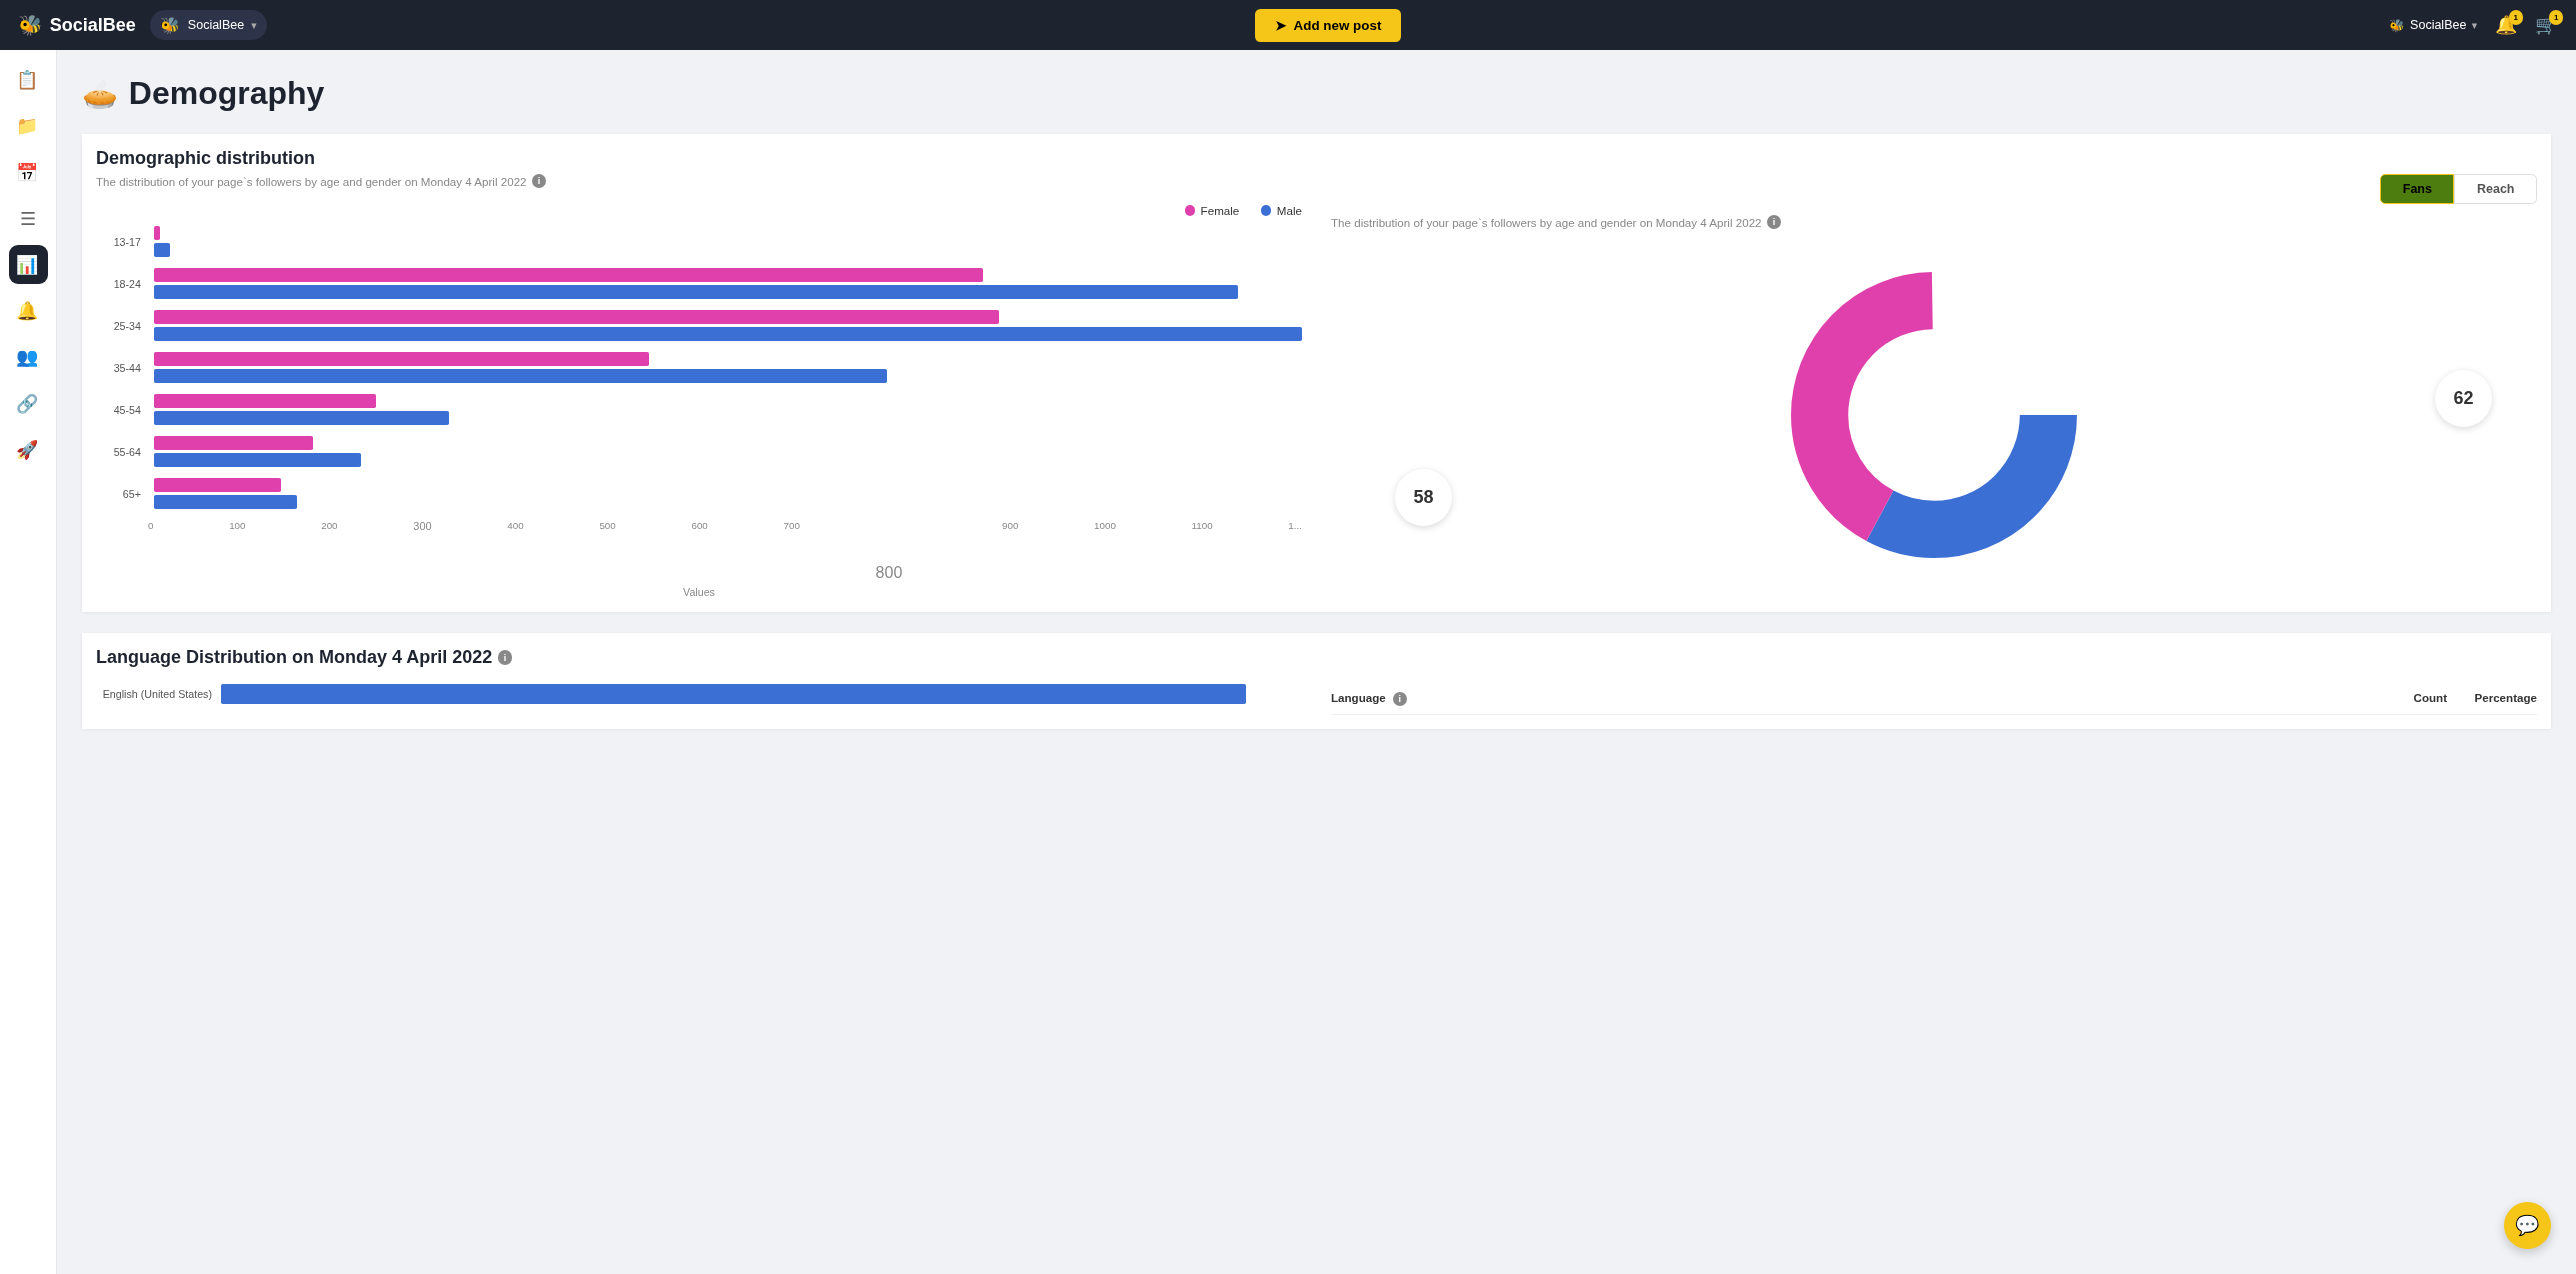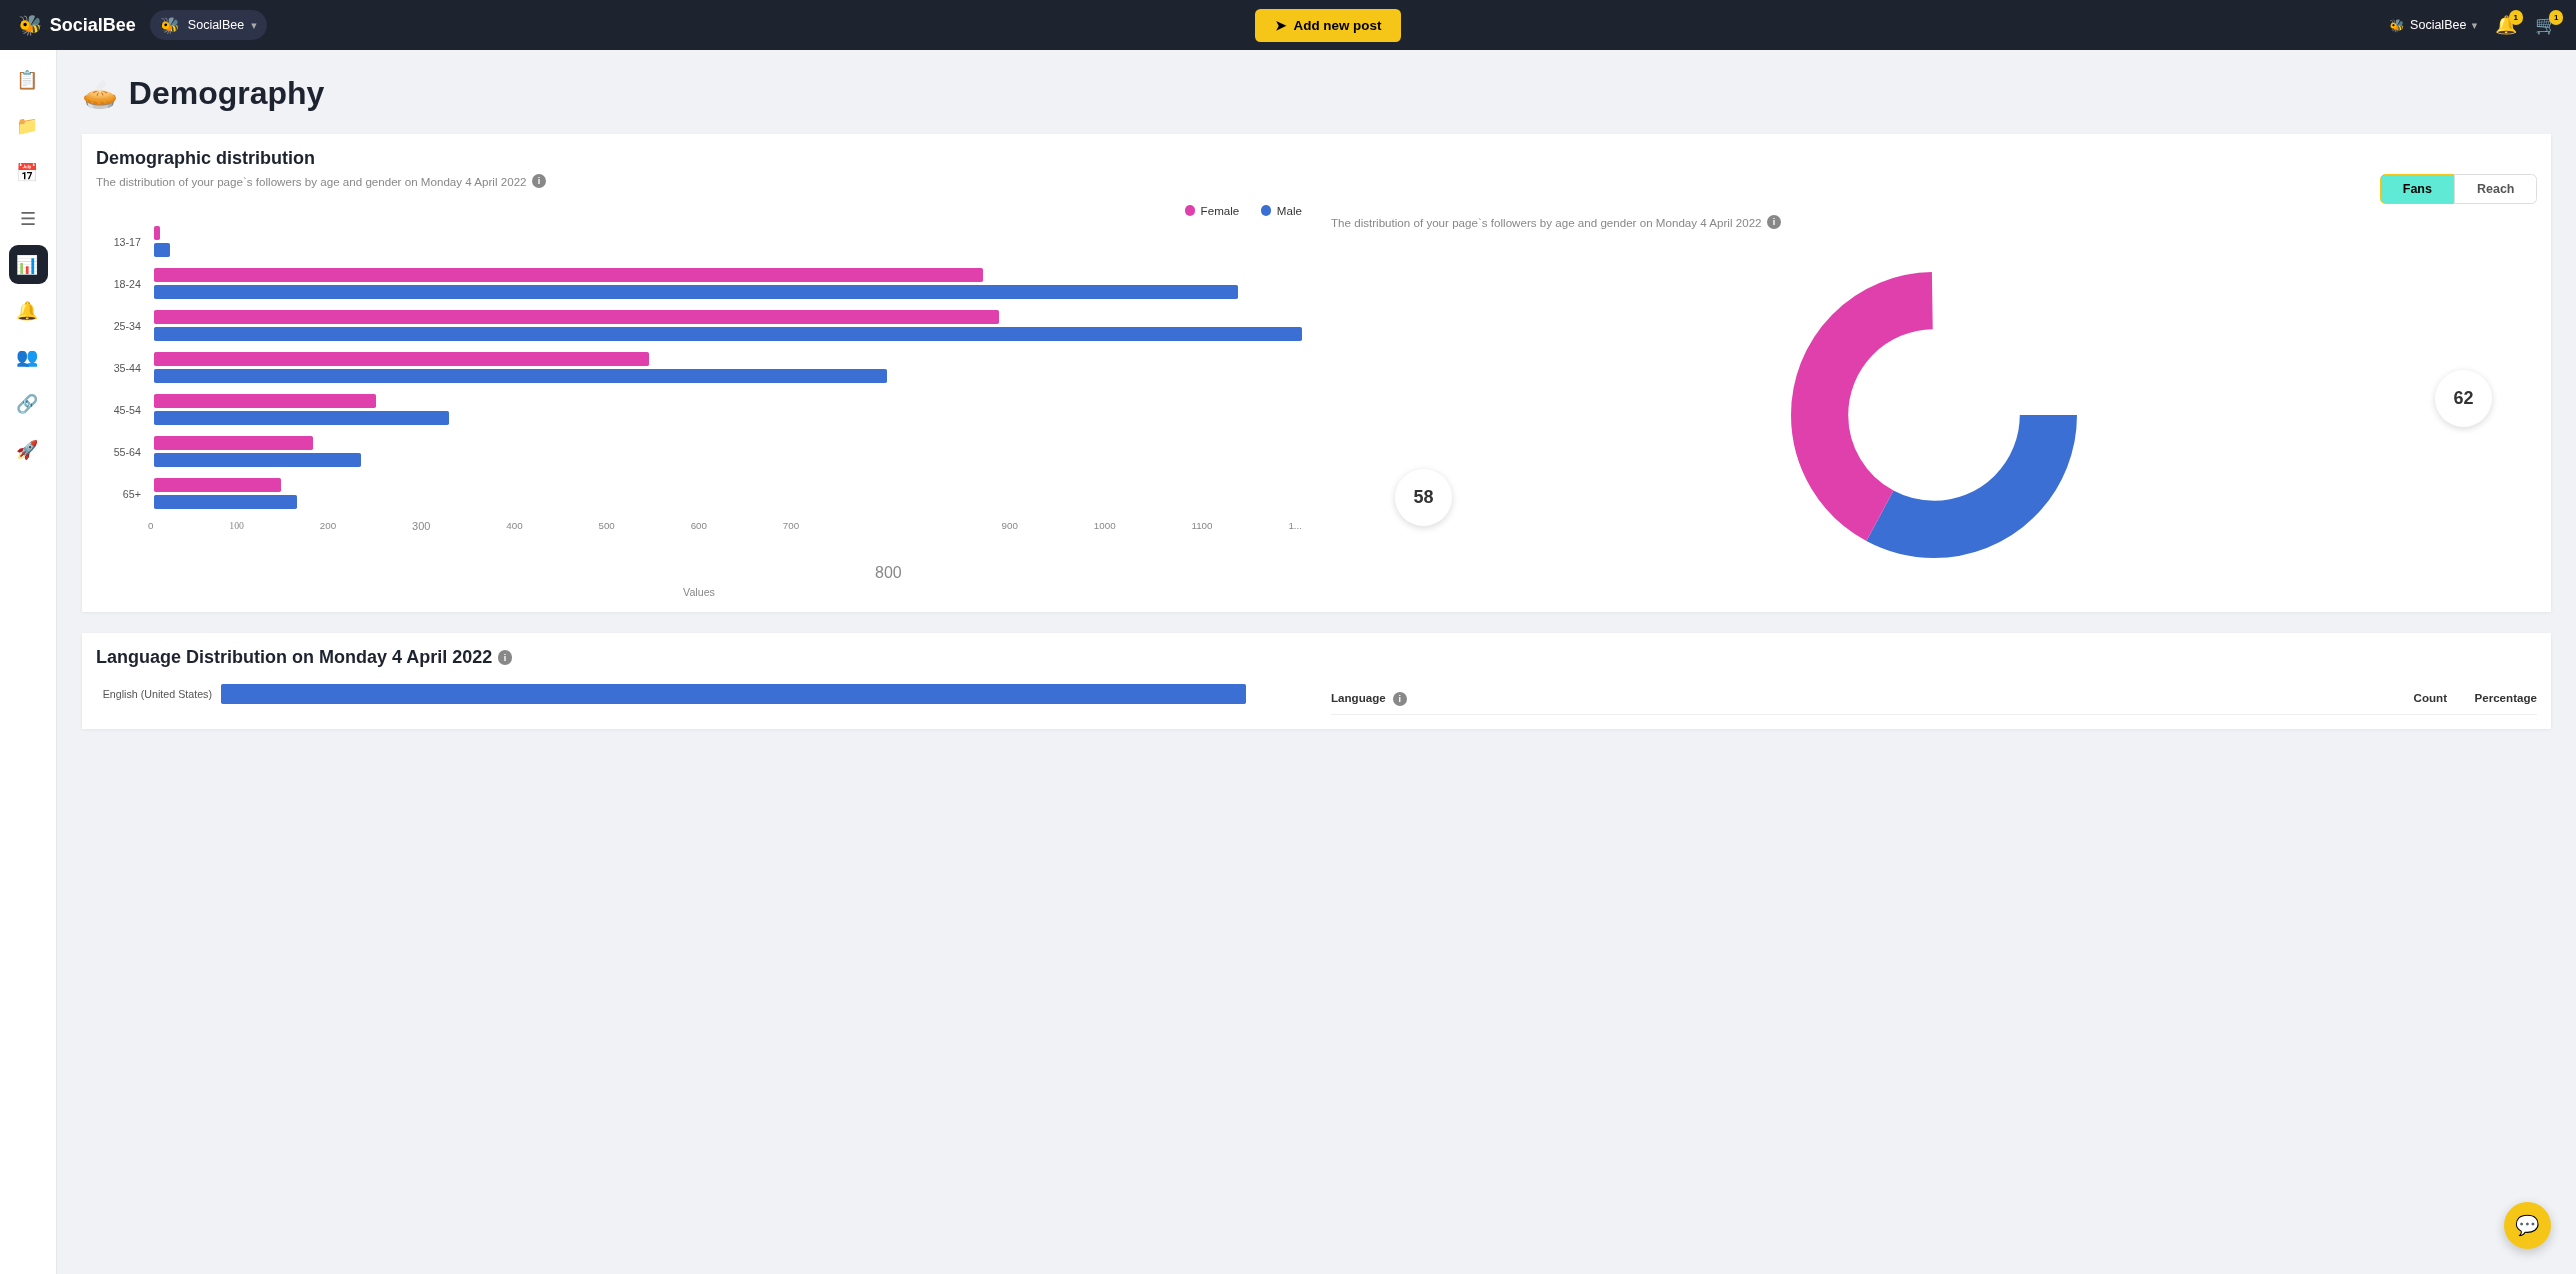--- a/index.html
+++ b/index.html
@@ -160,21 +160,21 @@
     }
     .tab-btn {
       padding: 7.2px 21.5px;
       border: 0.9px solid #ddd;
       cursor: pointer;
       font-size: 12.5px;
       font-weight: 600;
       background: #fff;
       color: #555;
     }
-    .tab-btn.active { background: #5eead4; color: #000; border-color: #f5c518; }
+    .tab-btn.active { background: #4d7c0f; color: #000; border-color: #f5c518; }
     .tab-btn:first-child { border-radius: 5.4px 0 0 5.4px; }
     .tab-btn:last-child { border-radius: 0 5.4px 5.4px 0; }
 
     .donut-wrapper {
       display: flex;
       justify-content: center;
       align-items: center;
       position: relative;
       height: 340px;
     }
@@ -364,21 +364,21 @@
       <span class="bar-label">65+</span>
       <div class="bar-pair">
         <div class="bar female" style="width:11.1%"></div>
         <div class="bar male" style="width:12.5%"></div>
       </div>
     </div>
           </div>
 
         <div class="x-axis" id="x-axis-labels" style="padding-left: 52px;">
             <span style="font-size: 9.8px; color: rgb(136, 136, 136);">0</span>
-            <span style="font-size: 9.8px; color: rgb(136, 136, 136); font-family: Liberation Serif, serif;">100</span>
+            <span style="font-size: 9.8px; color: rgb(136, 136, 136);">100</span>
             <span style="font-size: 9.8px; color: rgb(136, 136, 136);">200</span>
             <span style="font-size: 11px; color: rgb(136, 136, 136);">300</span>
             <span style="font-size: 9.8px; color: rgb(136, 136, 136);">400</span>
             <span style="font-size: 9.8px; color: rgb(136, 136, 136);">500</span>
             <span style="font-size: 9.8px; color: rgb(136, 136, 136);">600</span>
             <span style="font-size: 9.8px; color: rgb(136, 136, 136);">700</span>
             <span style="font-size: 16px; color: rgb(136, 136, 136); margin-top: 44px;">800</span>
             <span style="font-size: 9.8px; color: rgb(136, 136, 136); margin-left: 24px;">900</span>
             <span style="font-size: 9.8px; color: rgb(136, 136, 136);">1000</span>
             <span style="font-size: 9.8px; color: rgb(136, 136, 136);">1100</span>

